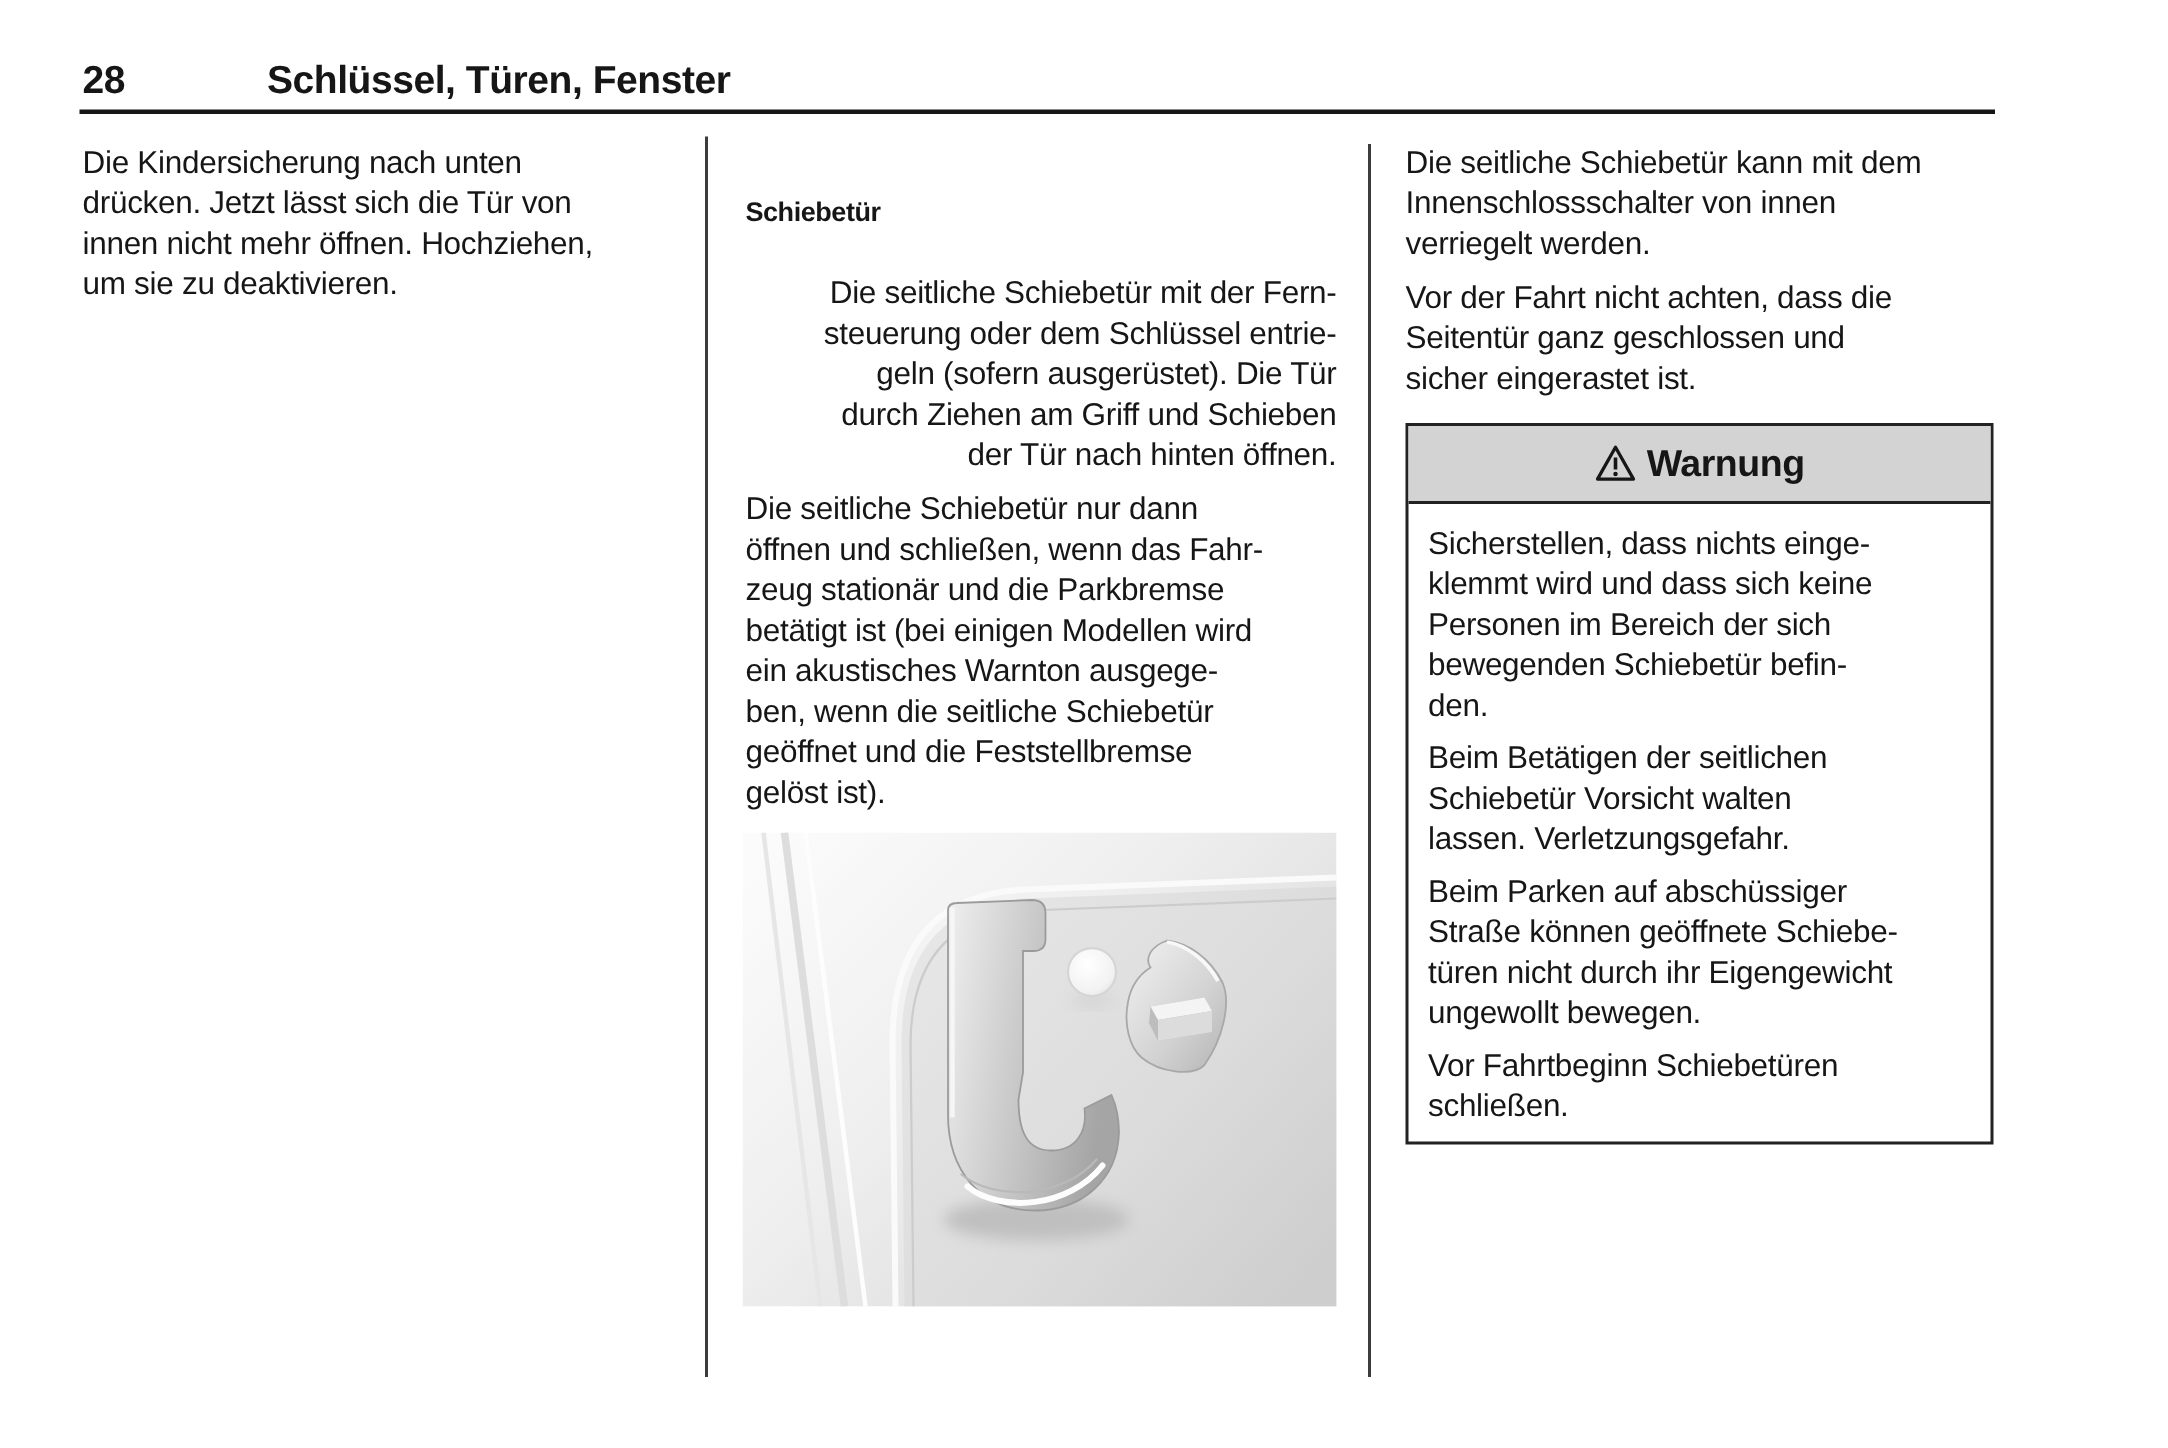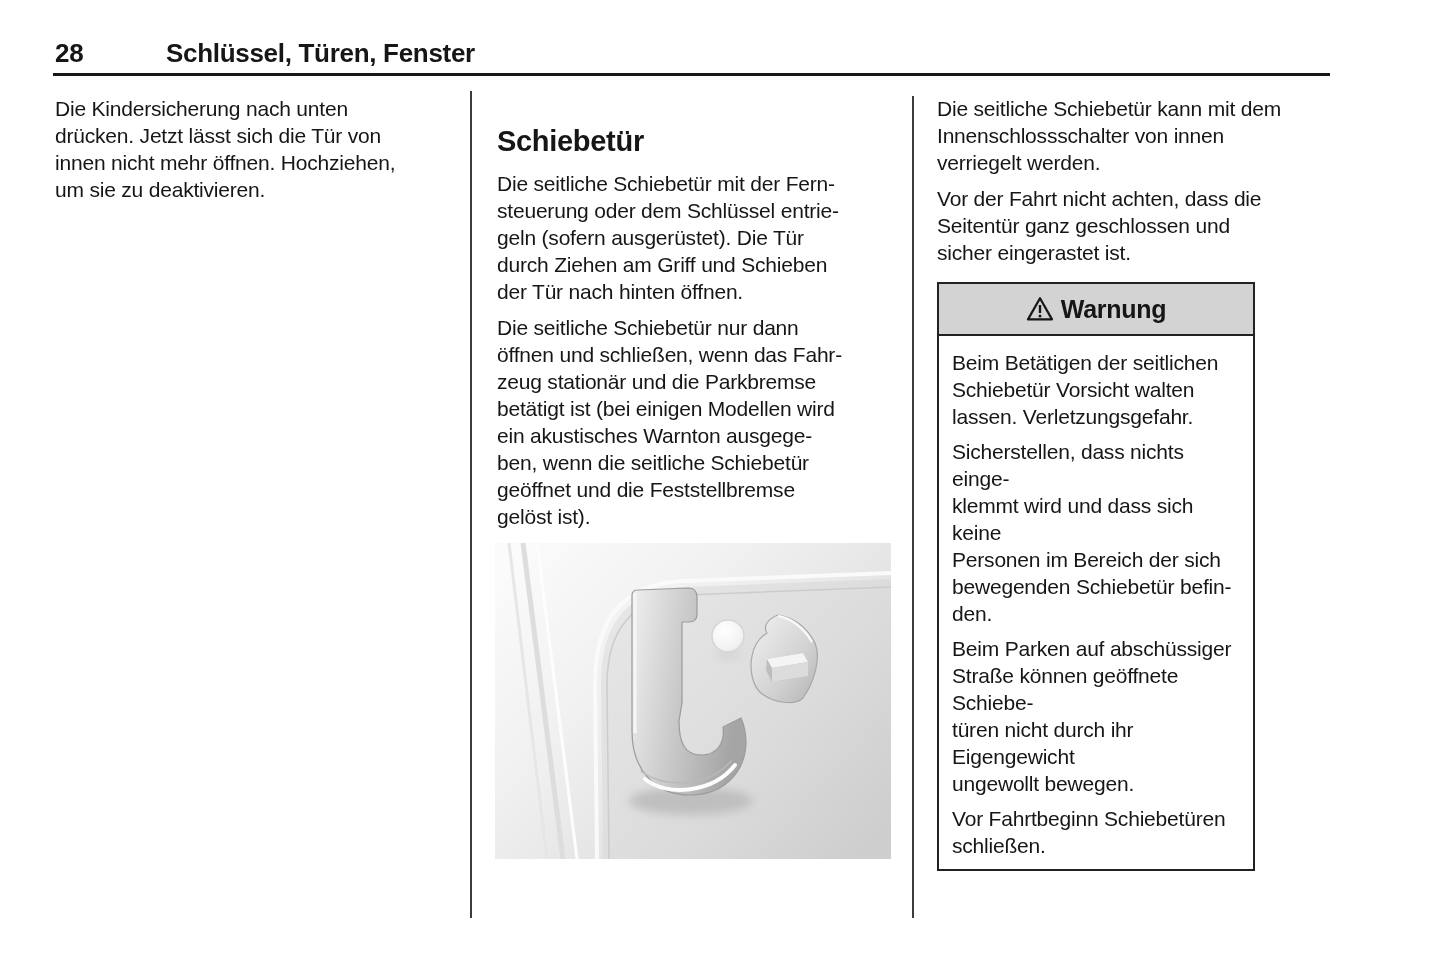--- a/index.html
+++ b/index.html
@@ -12,21 +12,21 @@
     overflow: hidden;
   }
   .page { position: absolute; inset: 0; background: #ffffff; padding-left: 24px; }
 
   
   .hdr-number {
     position: absolute; left: 55px; top: 38px;
     font-size: 26px; font-weight: 700; letter-spacing: -0.3px;
   }
   .hdr-title {
-    position: absolute; left: 166px; top: 38px;
+    position: absolute; left: 178px; top: 38px;
     font-size: 26px; font-weight: 700; letter-spacing: -0.3px;
   }
   .hdr-rule {
     position: absolute; left: 53px; top: 73px;
     width: 1277px; height: 3px; background: #161616;
   }
 
   
   .vsep { position: absolute; width: 2px; background: #3c3c3c; }
   .vsep-1 { left: 470px; top: 91px; height: 827px; }
@@ -42,34 +42,34 @@
     font-size: 21px; line-height: 27px; letter-spacing: -0.2px;
     white-space: pre-line;
   }
   .body-p + .body-p { margin-top: 9px; }
 
   .h1 {
     font-size: 30px; font-weight: 700; letter-spacing: -0.3px;
     line-height: 34px; padding-top: 2px;
   }
   .h2 {
-    font-size: 29px; font-weight: 700; letter-spacing: -0.3px;
+    font-size: 18px; font-weight: 700; letter-spacing: -0.3px;
     line-height: 29px; margin-top: 32px;
   }
-  .col-mid .h2 + .body-p { margin-top: 14px; }
+  .col-mid .h2 + .body-p { margin-top: 26px; text-align: right; }
 
   .figure {
     margin-top: 13px; margin-left: -2px;
     width: 396px; height: 316px; display: block;
   }
 
   
   .warning-box {
     margin-top: 16px;
-    width: 318px;
+    width: 392px;
     border: 2px solid #222222;
     background: #ffffff;
   }
   .warning-header {
     height: 52px;
     background: #d3d3d3;
     border-bottom: 2px solid #222222;
     display: flex; align-items: center; justify-content: center;
     gap: 7px;
   }
@@ -200,28 +200,28 @@
     <section class="warning-box">
       <div class="warning-header">
         <svg class="warning-tri" width="28" height="26" viewBox="0 0 28 26" xmlns="http://www.w3.org/2000/svg">
           <path d="M14 2.2 L26 23.4 L2 23.4 Z" fill="none" stroke="#161616" stroke-width="2.2" stroke-linejoin="round"></path>
           <rect x="12.8" y="9" width="2.4" height="8" fill="#161616"></rect>
           <circle cx="14" cy="20" r="1.5" fill="#161616"></circle>
         </svg>
         <span class="warning-title">Warnung</span>
       </div>
       <div class="warning-body">
-        <p class="body-p">Beim Betätigen der seitlichen
-Schiebetür Vorsicht walten
-lassen. Verletzungsgefahr.</p>
         <p class="body-p">Sicherstellen, dass nichts einge-
 klemmt wird und dass sich keine
 Personen im Bereich der sich
 bewegenden Schiebetür befin-
 den.</p>
+        <p class="body-p">Beim Betätigen der seitlichen
+Schiebetür Vorsicht walten
+lassen. Verletzungsgefahr.</p>
         <p class="body-p">Beim Parken auf abschüssiger
 Straße können geöffnete Schiebe-
 türen nicht durch ihr Eigengewicht
 ungewollt bewegen.</p>
         <p class="body-p">Vor Fahrtbeginn Schiebetüren
 schließen.</p>
       </div>
     </section>
   </div>
 

